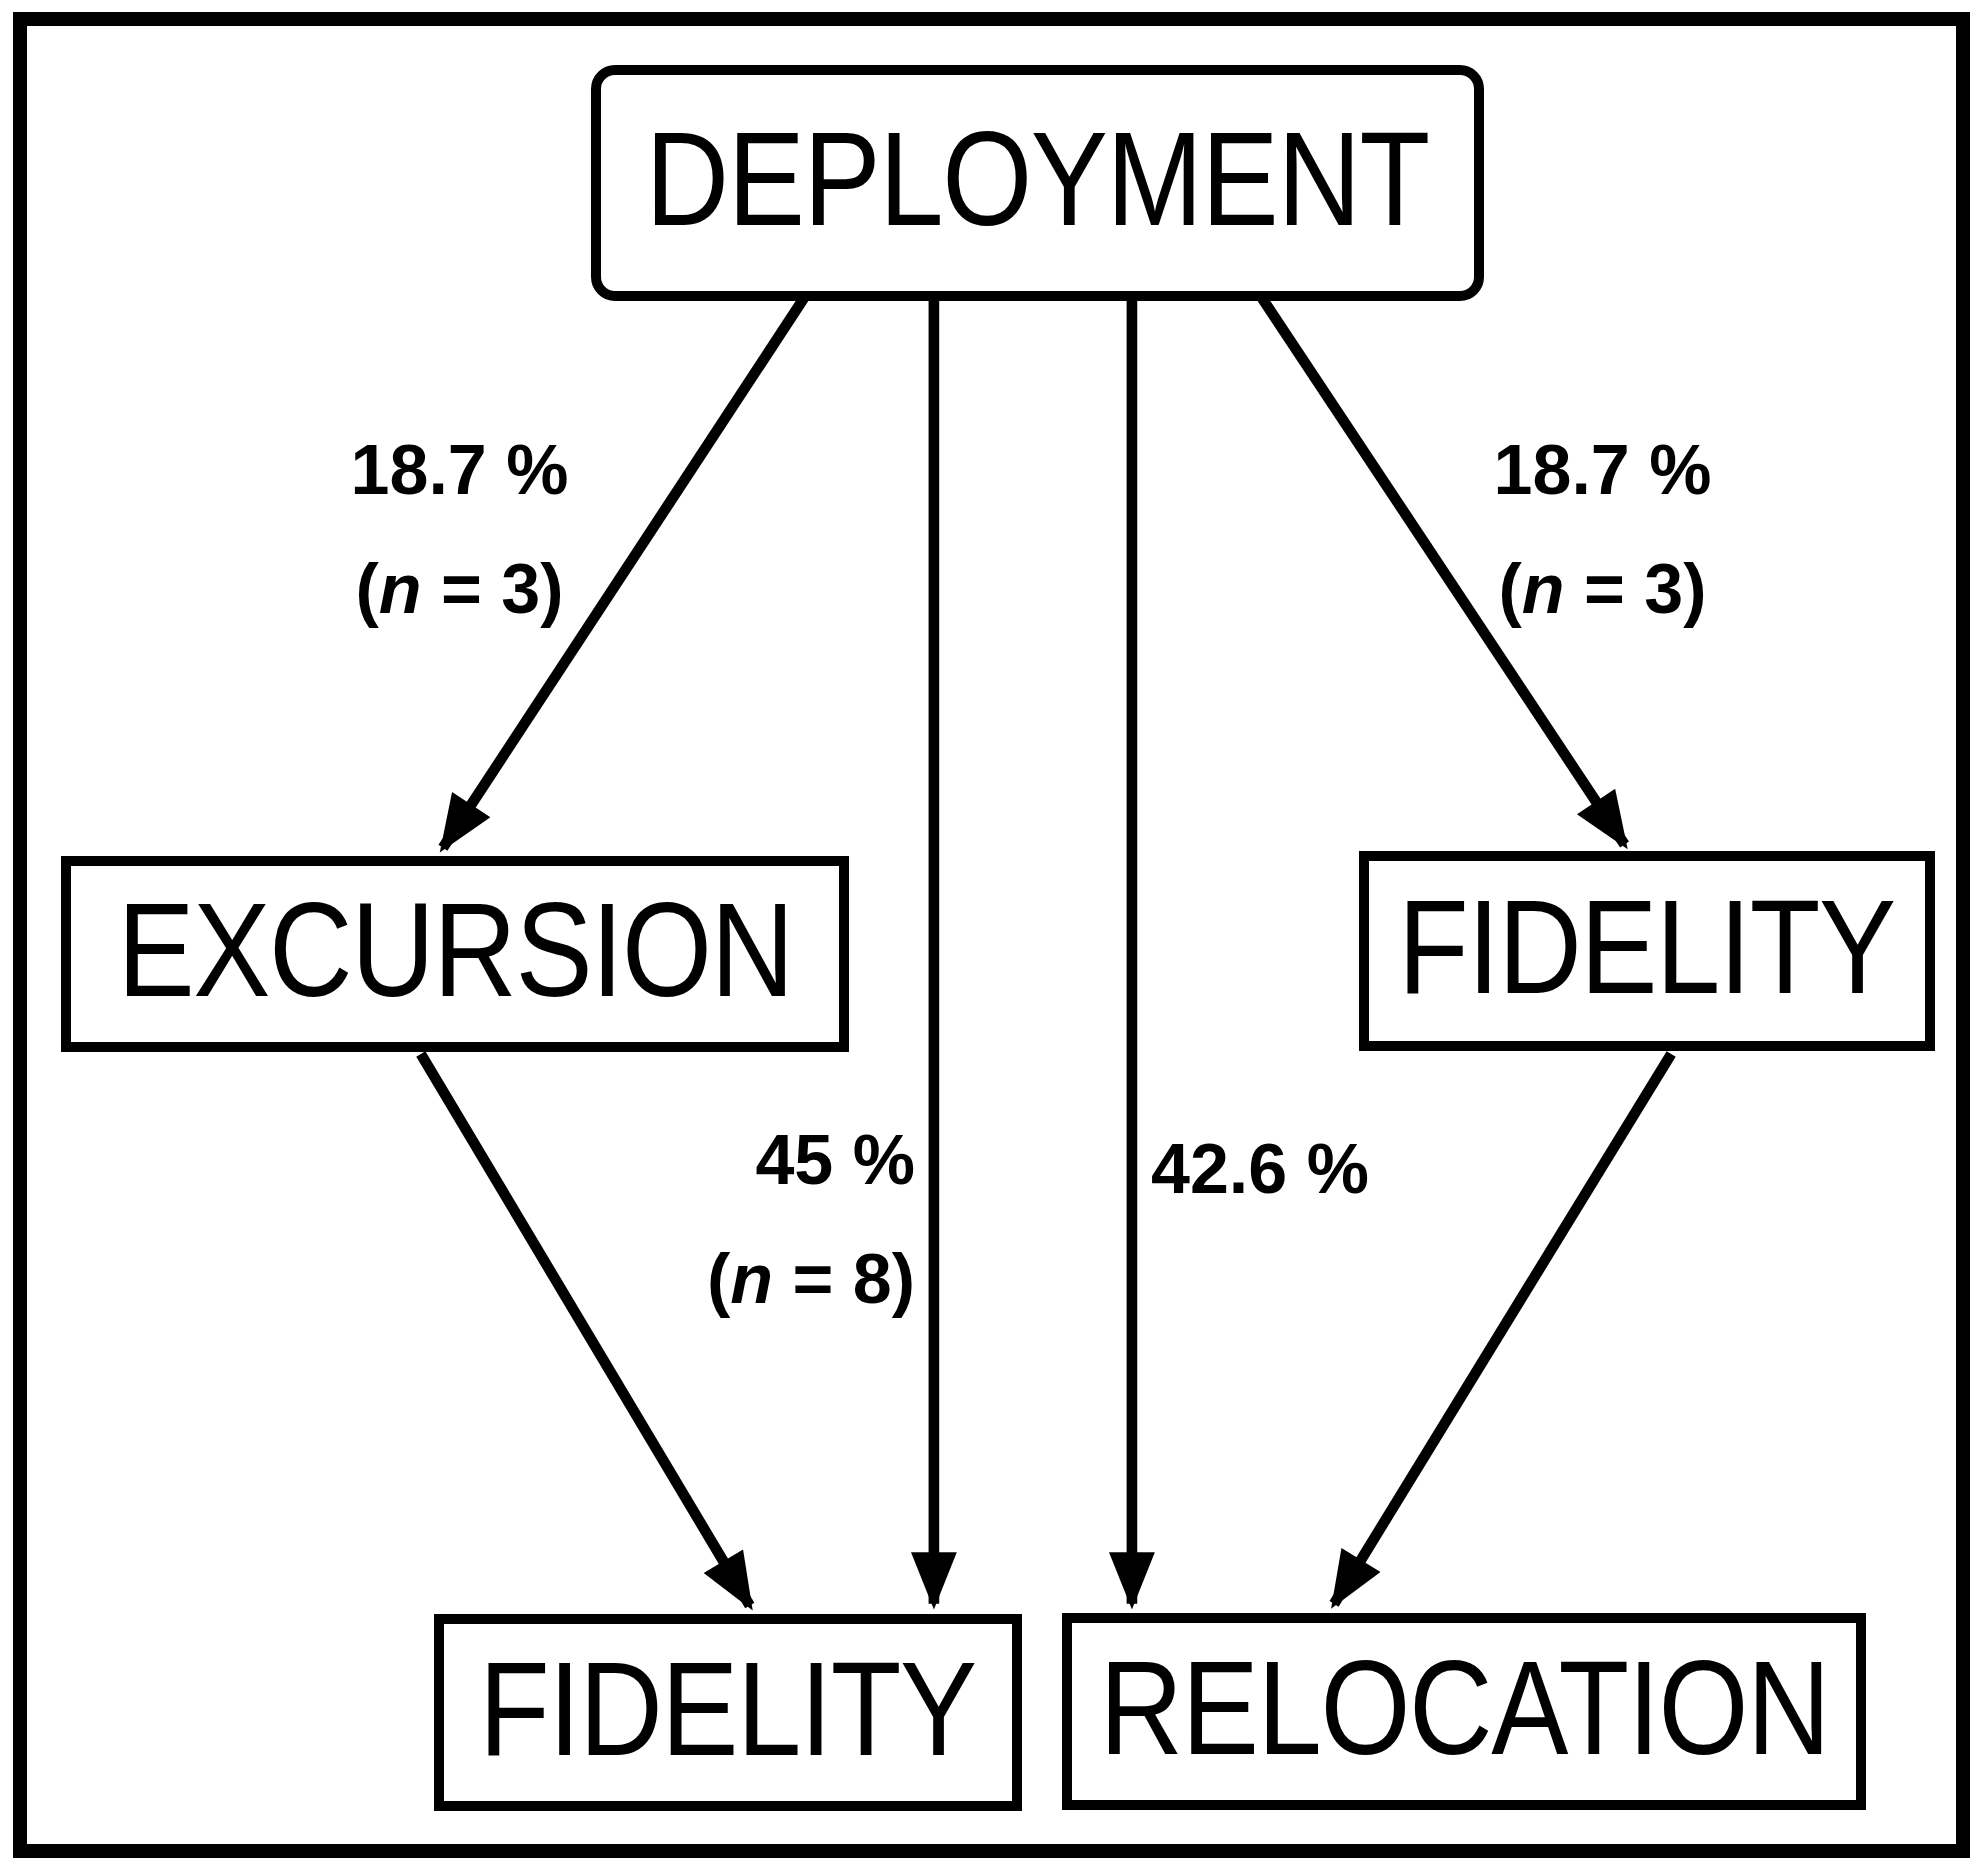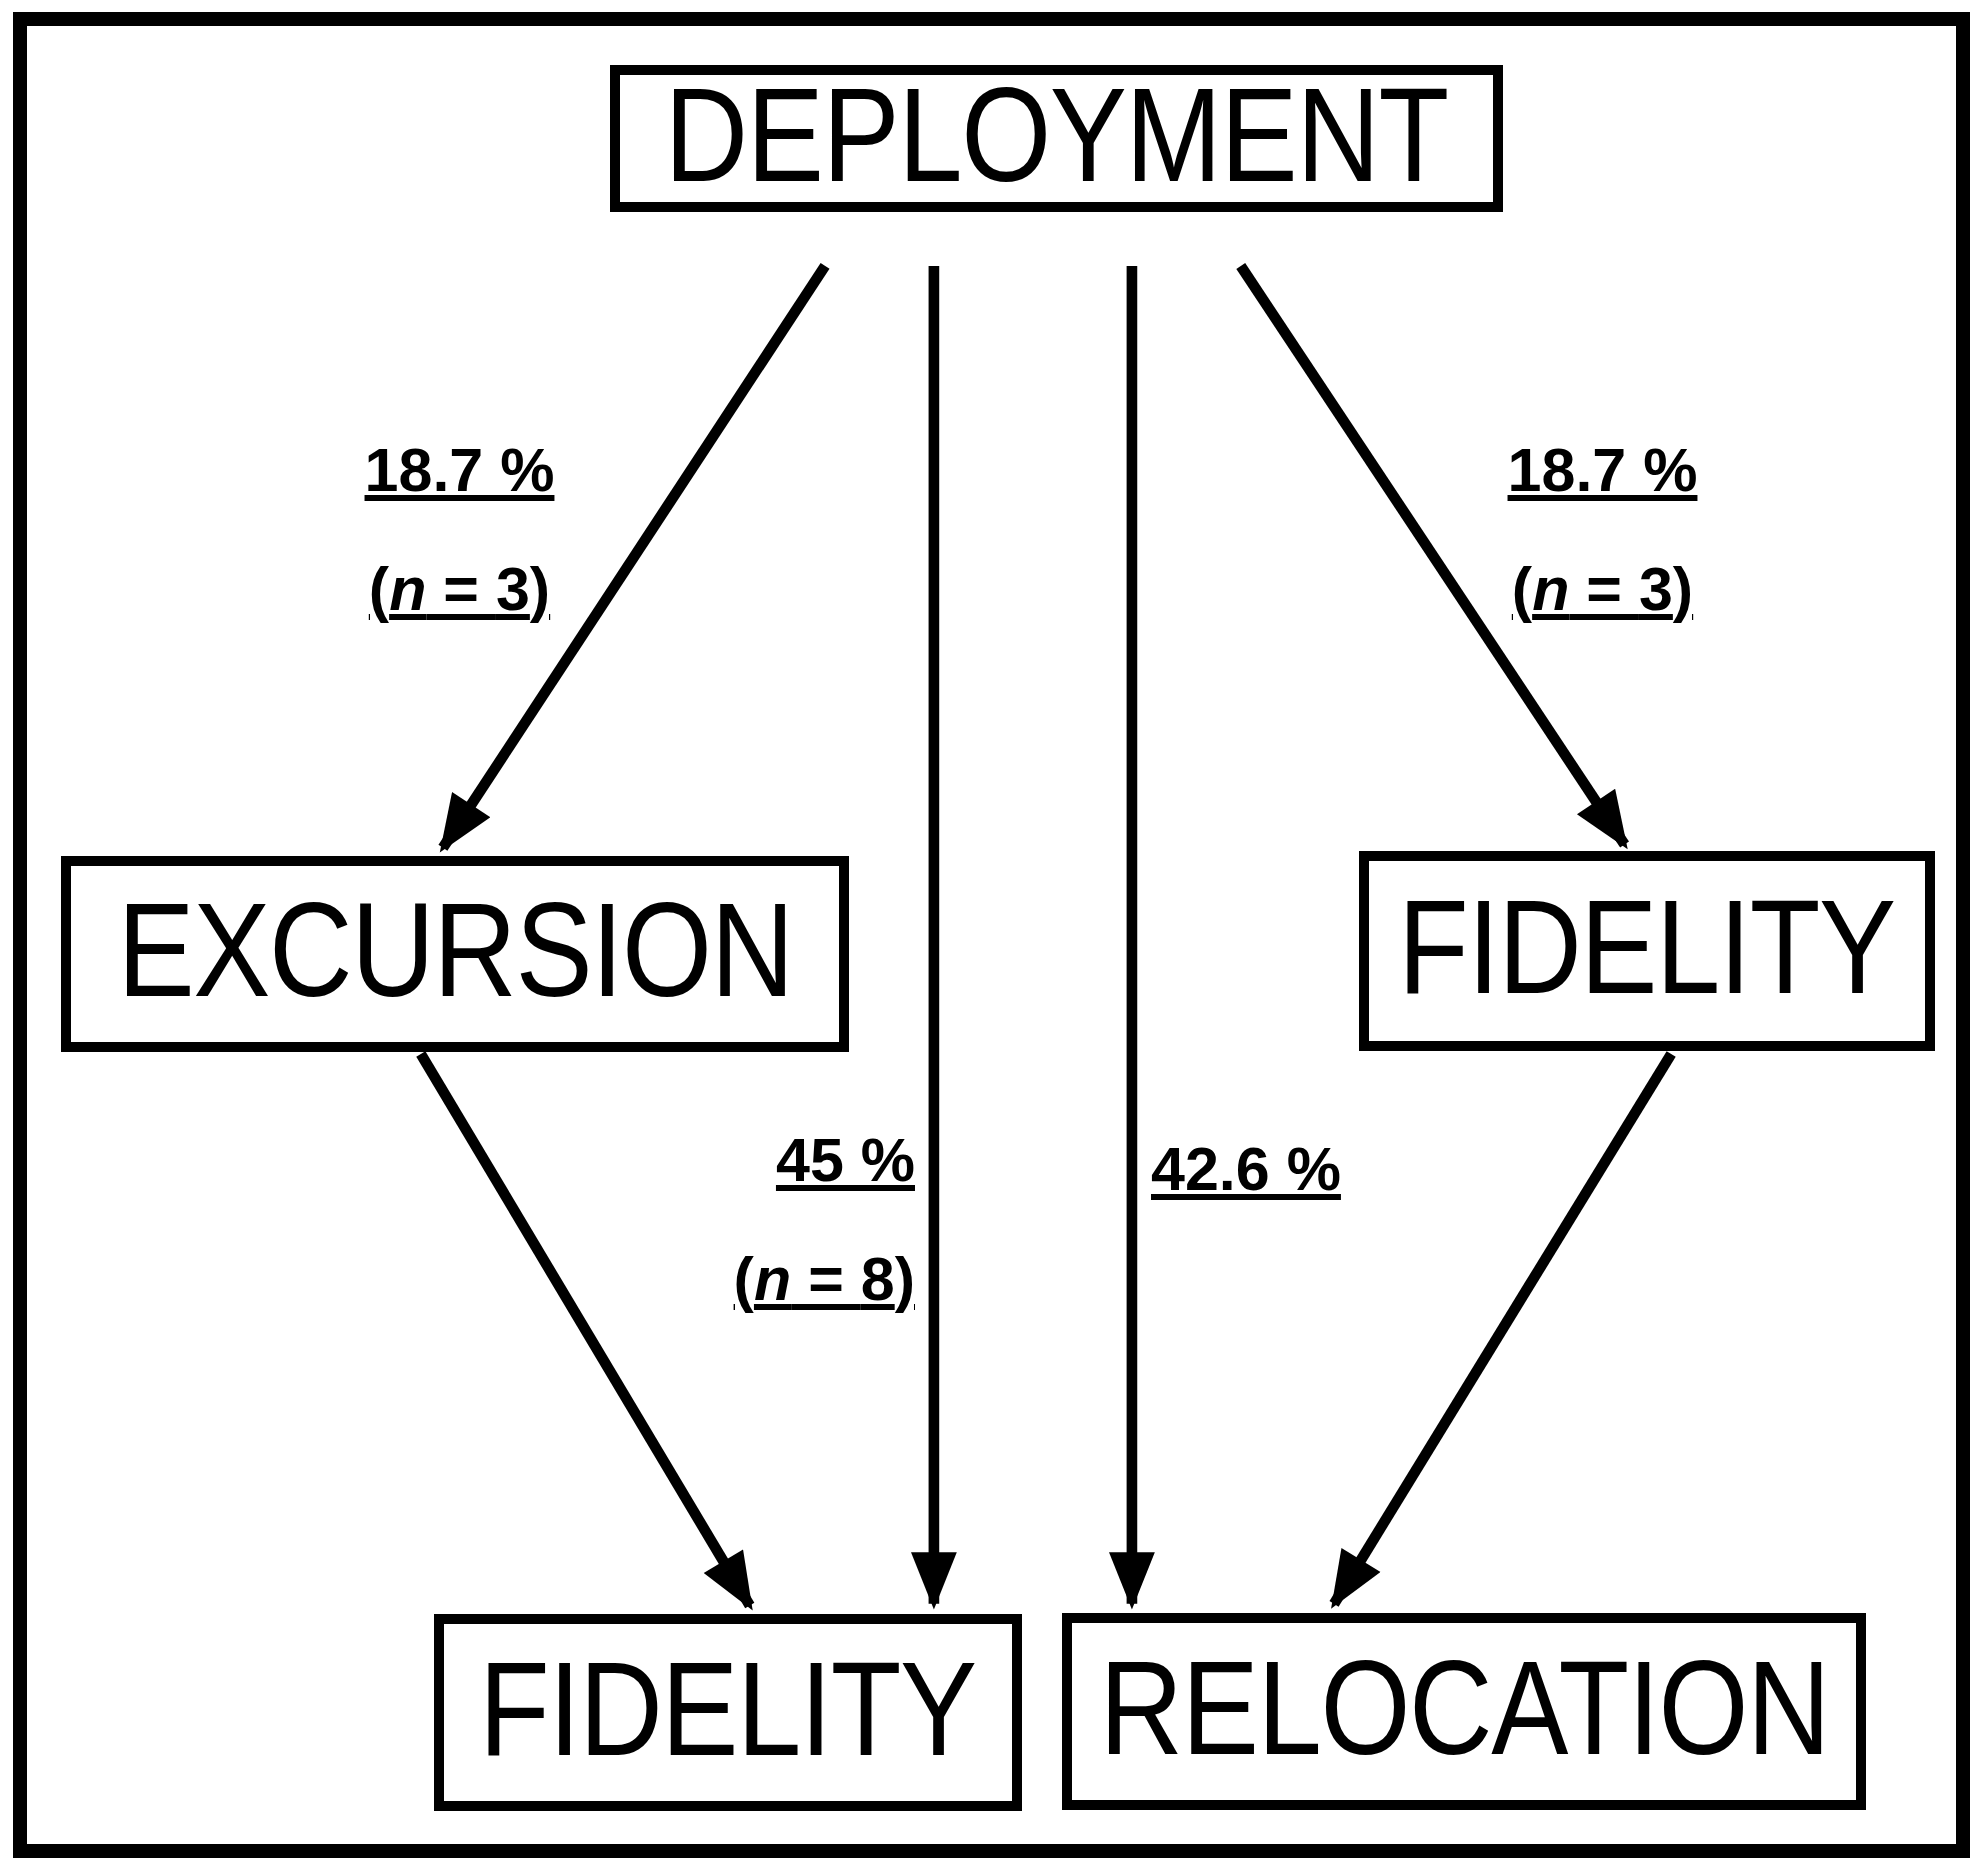--- a/index.html
+++ b/index.html
@@ -46,33 +46,32 @@
     display: inline-block;
     font-size: 133px;
     font-weight: 400;
     line-height: 1;
     letter-spacing: -1.6px;
     transform: scaleX(0.87);
     transform-origin: center center;
     white-space: nowrap;
     padding-bottom: 6.5px;
   }
-  .node-deployment     { left: 610px;  top: 65px;   width: 893px; height: 147px; }
+  .node-deployment     { left: 591px;  top: 65px;   width: 893px; height: 236px; border-radius: 24px; }
   .node-excursion      { left: 61px;   top: 856px; width: 788px;  height: 196px; }
   .node-fidelity-mid   { left: 1359px; top: 851px; width: 576px;  height: 200px; }
   .node-fidelity-bottom{ left: 434px;  top: 1614px; width: 588px;  height: 197px; }
   .node-relocation     { left: 1062px; top: 1613px; width: 804px;  height: 197px; }
 
   .elabel {
     position: absolute;
     font-weight: 700;
-    font-size: 61px;
+    font-size: 70px;
     line-height: 119px;
     white-space: nowrap;
-    text-decoration: underline;
   }
   .elabel .nline { white-space: pre; }
   .elabel .nvar { font-style: italic; }
   .elabel-left     { left: 255px;  top: 411px;  width: 409px; text-align: center; }
   .elabel-right    { left: 1398px; top: 411px;  width: 409px; text-align: center; }
   .elabel-midleft  { left: 489px;  top: 1101px; width: 426px; text-align: right; }
   .elabel-midright { left: 1151px; top: 1110px; width: 442px; text-align: left; }
 </style>
 </head>
 <body>

